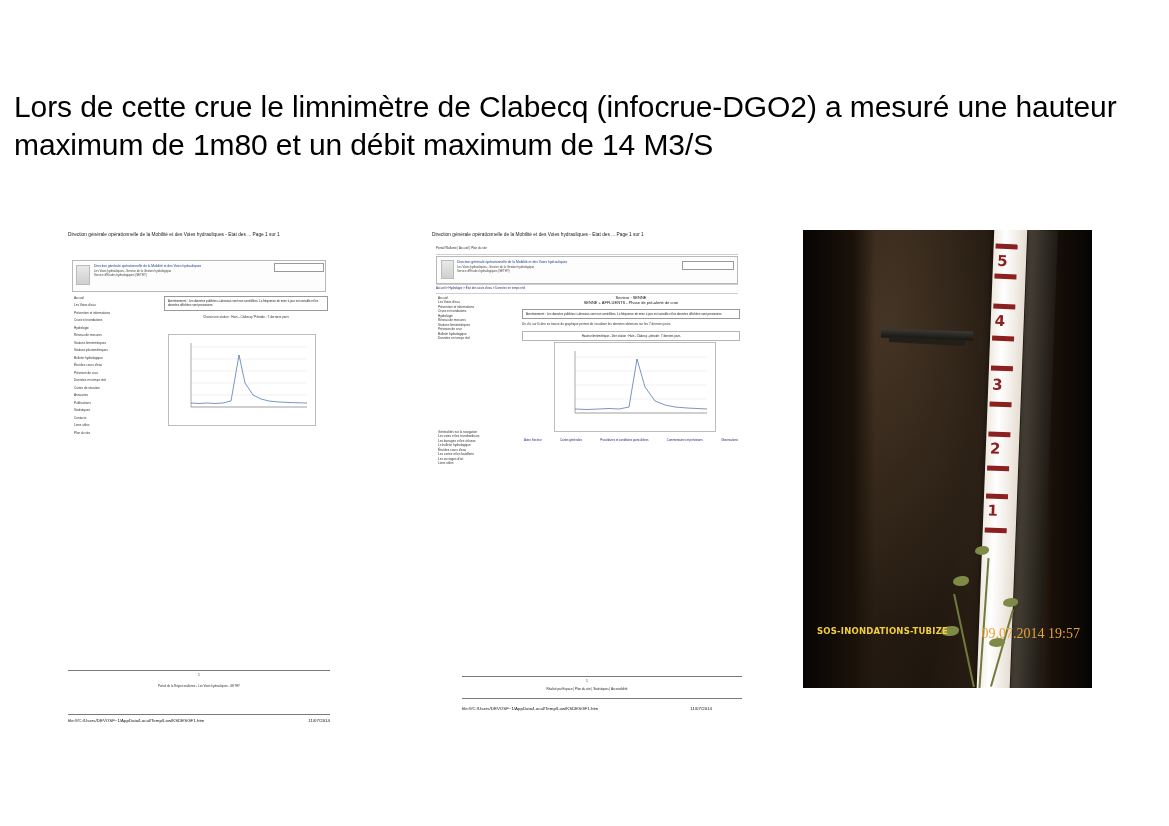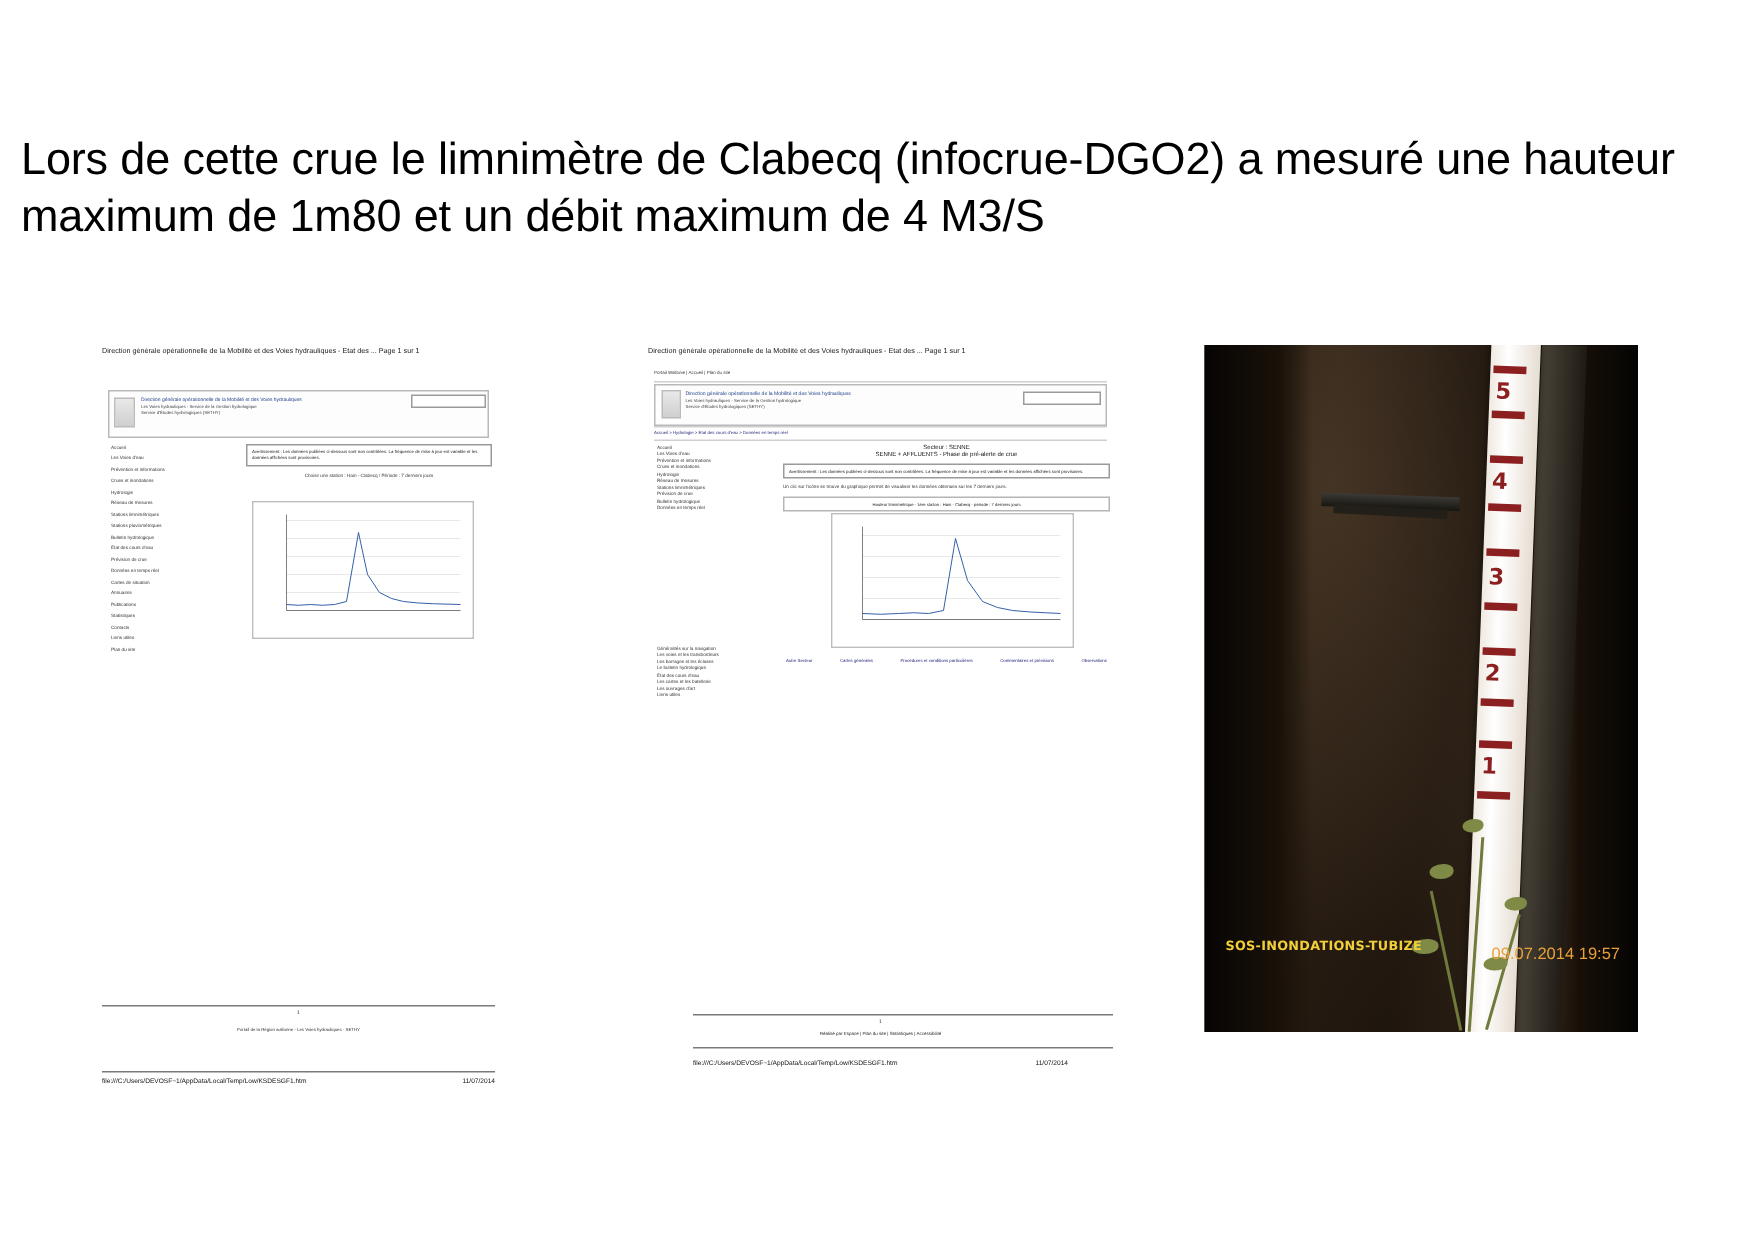--- a/index.html
+++ b/index.html
@@ -219,34 +219,34 @@
   #photo .leaf {
     position: absolute; background: #7e8a46; border-radius: 60% 40% 55% 45%;
   }
   #photo .caption {
     position: absolute; left: 14px; bottom: 52px;
     color: #f2cf3a; font-size: 8.5px; font-weight: bold;
     font-family: "DejaVu Sans", sans-serif; letter-spacing: 0.2px;
   }
   #photo .stamp {
     position: absolute; right: 12px; bottom: 46px;
-    color: #e8a13a; font-size: 11px;
-    font-family: Liberation Sans, sans-serif;
+    color: #e8a13a; font-size: 14px;
+    font-family: Liberation Serif, serif;
   }
 
   
   .chart-svg { display: block; }
   .axis-line { stroke: #555; stroke-width: 0.5; fill: none; }
   .grid-line { stroke: #d8d8d8; stroke-width: 0.4; }
   .series-line { stroke: #1c4f9c; stroke-width: 0.6; fill: none; }
 </style>
 </head>
 <body>
 
-<div class="slide-title">Lors de cette crue le limnimètre de Clabecq (infocrue-DGO2) a mesuré une hauteur maximum de 1m80 et un débit maximum de 4 M3/S</div>
+<div class="slide-title">Lors de cette crue le limnimètre de Clabecq (infocrue-DGO2) a mesuré une hauteur maximum de 1m80 et un débit maximum de 14 M3/S</div>
 
 <div class="doc-shot" id="shot1">
 
   <div class="hdr">Direction générale opérationnelle de la Mobilité et des Voies hydrauliques - État des ...     Page 1 sur 1</div>
 
   <div class="browserbar"></div>
   <div class="logo"></div>
   <div class="hdrtext">
     <div>Direction générale opérationnelle de la Mobilité et des Voies hydrauliques</div>
     <div class="sub">Les Voies hydrauliques - Service de la Gestion hydrologique</div>

